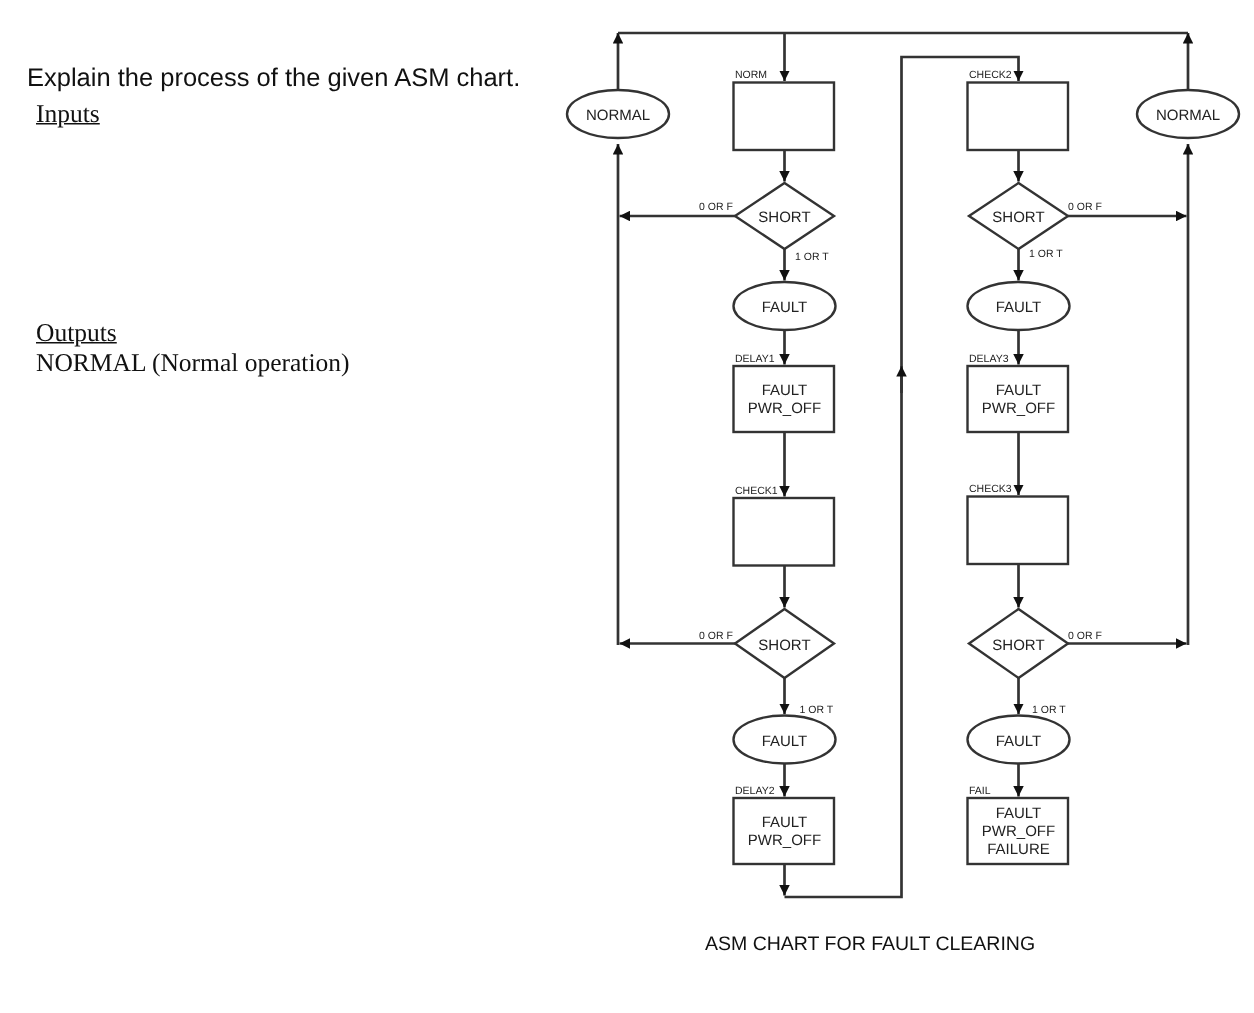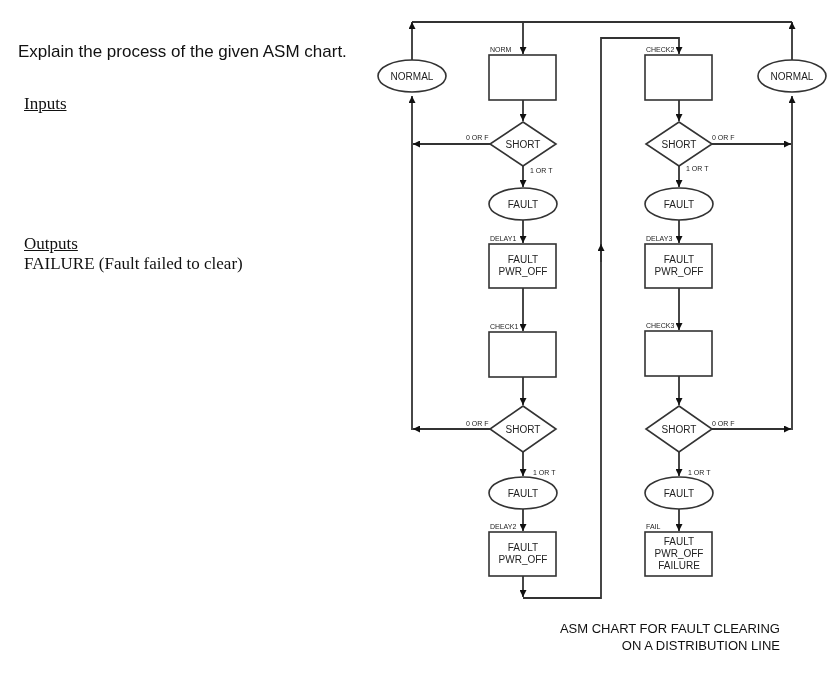--- a/index.html
+++ b/index.html
@@ -6,45 +6,45 @@
     body { width: 836px; height: 675px; position: relative; overflow: hidden; }
     .question {
       position: absolute; left: 18px; top: 30px;
       font-family: Liberation Sans, sans-serif; font-size: 17px; color: #111; margin-top: 12px;
     }
     .serif {
       position: absolute; left: 24px;
       font-family: "Liberation Serif", serif; font-size: 17px; color: #111; line-height: 20px;
     }
     .heading { text-decoration: underline; }
-    #inputs { top: 94px; }
-    #outputs { top: 212px; margin-top: 22px; }
+    #inputs { top: 66px; }
+    #outputs { top: 212px; }
     svg { position: absolute; left: 0; top: 0; }
     .ln { stroke: #333; stroke-width: 1.8; fill: none; }
     .box { stroke: #333; stroke-width: 1.6; fill: #fff; }
     .t { font-family: "Liberation Sans", sans-serif; fill: #222; }
     .ts { font-size: 10px; }
     .tl { font-size: 7px; }
     .caption {
-      position: absolute; left: 470px; top: 620px; width: 310px; text-align: right;
+      position: absolute; left: 470px; top: 620px; width: 310px; text-align: left;
       font-family: "Liberation Sans", sans-serif; font-size: 13px; line-height: 17px; color: #111;
     }
   </style>
 </head>
 <body>
 
 <div class="question">Explain the process of the given ASM chart.</div>
 
 <div class="serif" id="inputs">
   <div class="heading">Inputs</div>
 </div>
 
 <div class="serif" id="outputs">
   <div class="heading">Outputs</div>
-  <div>FAILURE (Fault failed to clear)</div>
+  <div>NORMAL (Normal operation)</div>
 </div>
 
 <svg width="836" height="675" viewBox="0 0 836 675">
   <defs>
     <marker id="ah" viewBox="0 0 10 10" refX="10" refY="5" markerWidth="7" markerHeight="7" orient="auto-start-reverse" markerUnits="userSpaceOnUse">
       <path d="M0,0 L10,5 L0,10 z" fill="#111"></path>
     </marker>
   </defs>
 
   <line class="ln" x1="412" y1="22" x2="792" y2="22"></line>
@@ -166,14 +166,13 @@
     <rect class="box" x="645" y="532" width="67" height="44"></rect>
     <text class="t tl" x="646" y="529">FAIL</text>
     <text class="t ts" x="679" y="545" text-anchor="middle">FAULT</text>
     <text class="t ts" x="679" y="557" text-anchor="middle">PWR_OFF</text>
     <text class="t ts" x="679" y="569" text-anchor="middle">FAILURE</text>
   </g>
 </svg>
 
 <div class="caption">
   <div>ASM CHART FOR FAULT CLEARING</div>
-  <div>ON A DISTRIBUTION LINE</div>
 </div>
 
 </body></html>

